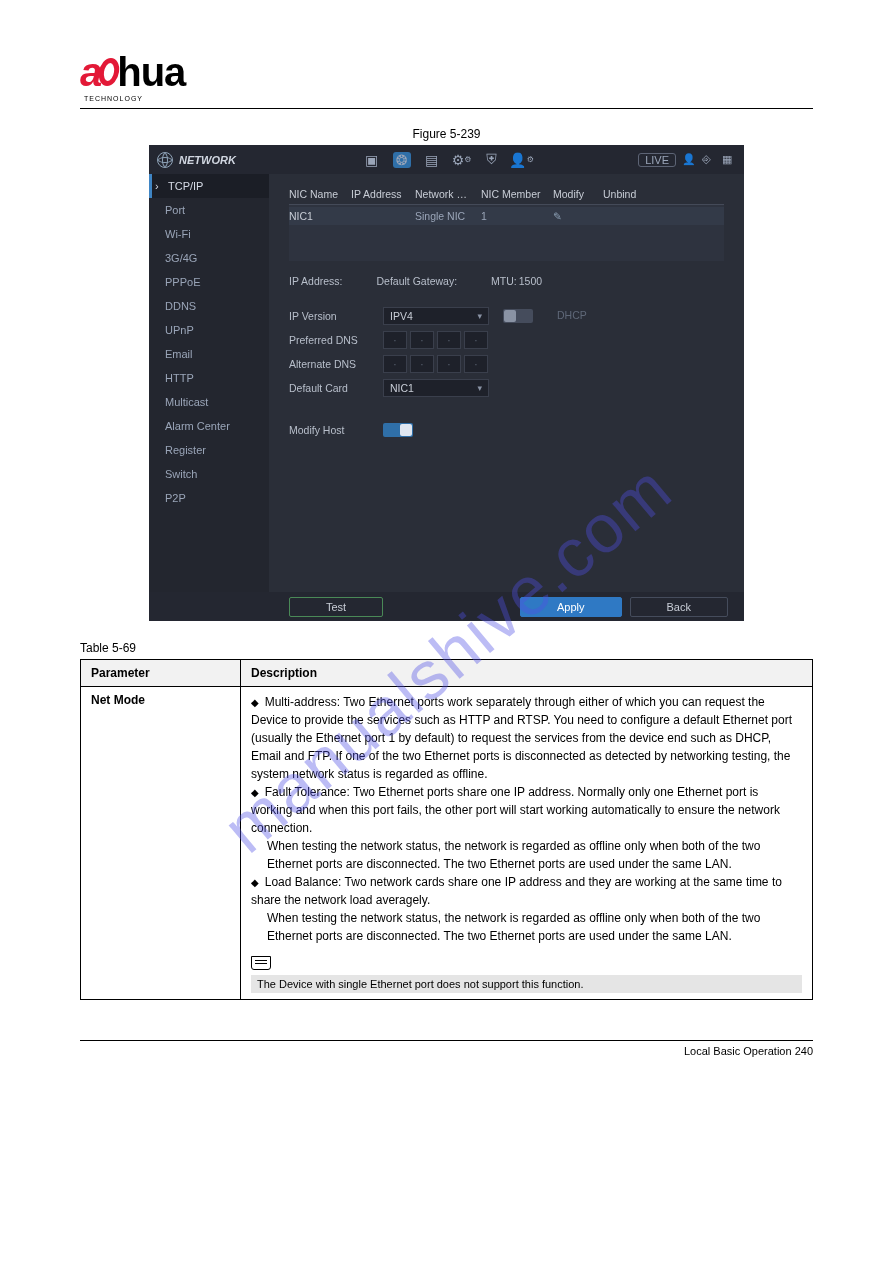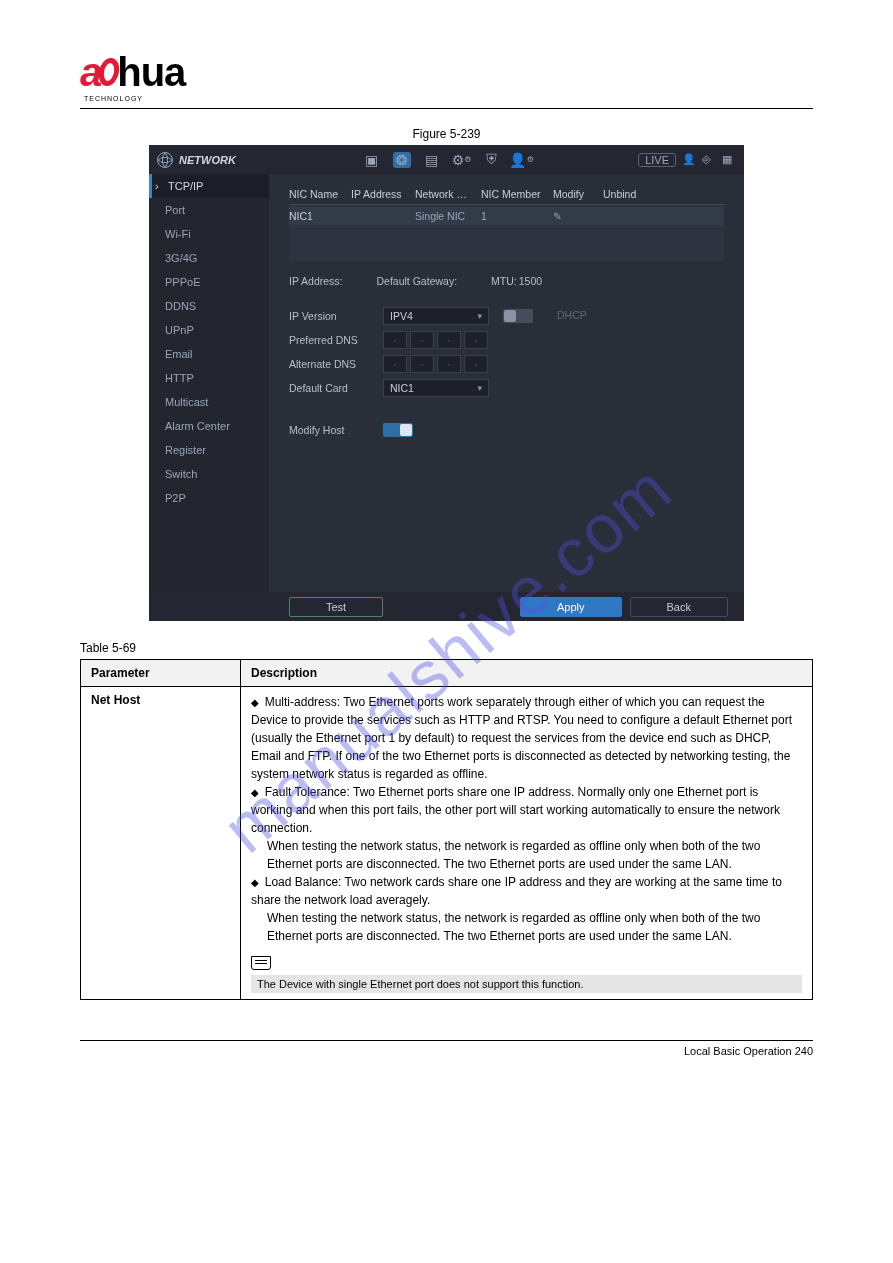--- a/index.html
+++ b/index.html
@@ -241,21 +241,21 @@
 
   <div class="tabcap">Table 5-69</div>
 
   <table class="desc-table">
     <tbody>
         <tr>
       <th>Parameter</th>
       <th>Description</th>
     </tr>
     <tr>
-      <td>Net Host</td>
+      <td>Net Mode</td>
       <td class="desc-body">
         <ul>
           <li><span class="diamond">◆</span><span>Multi-address: Two Ethernet ports work separately through either of which you can request the Device to provide the services such as HTTP and RTSP. You need to configure a default Ethernet port (usually the Ethernet port 1 by default) to request the services from the device end such as DHCP, Email and FTP. If one of the two Ethernet ports is disconnected as detected by networking testing, the system network status is regarded as offline.</span></li>
           <li><span class="diamond">◆</span><span>Fault Tolerance: Two Ethernet ports share one IP address. Normally only one Ethernet port is working and when this port fails, the other port will start working automatically to ensure the network connection.</span></li>
           <li style="padding-left:16px"><span>When testing the network status, the network is regarded as offline only when both of the two Ethernet ports are disconnected. The two Ethernet ports are used under the same LAN.</span></li>
           <li><span class="diamond">◆</span><span>Load Balance: Two network cards share one IP address and they are working at the same time to share the network load averagely.</span></li>
           <li style="padding-left:16px"><span>When testing the network status, the network is regarded as offline only when both of the two Ethernet ports are disconnected. The two Ethernet ports are used under the same LAN.</span></li>
         </ul>
         <div style="margin-top:8px">
           <span class="note-icon"></span>

